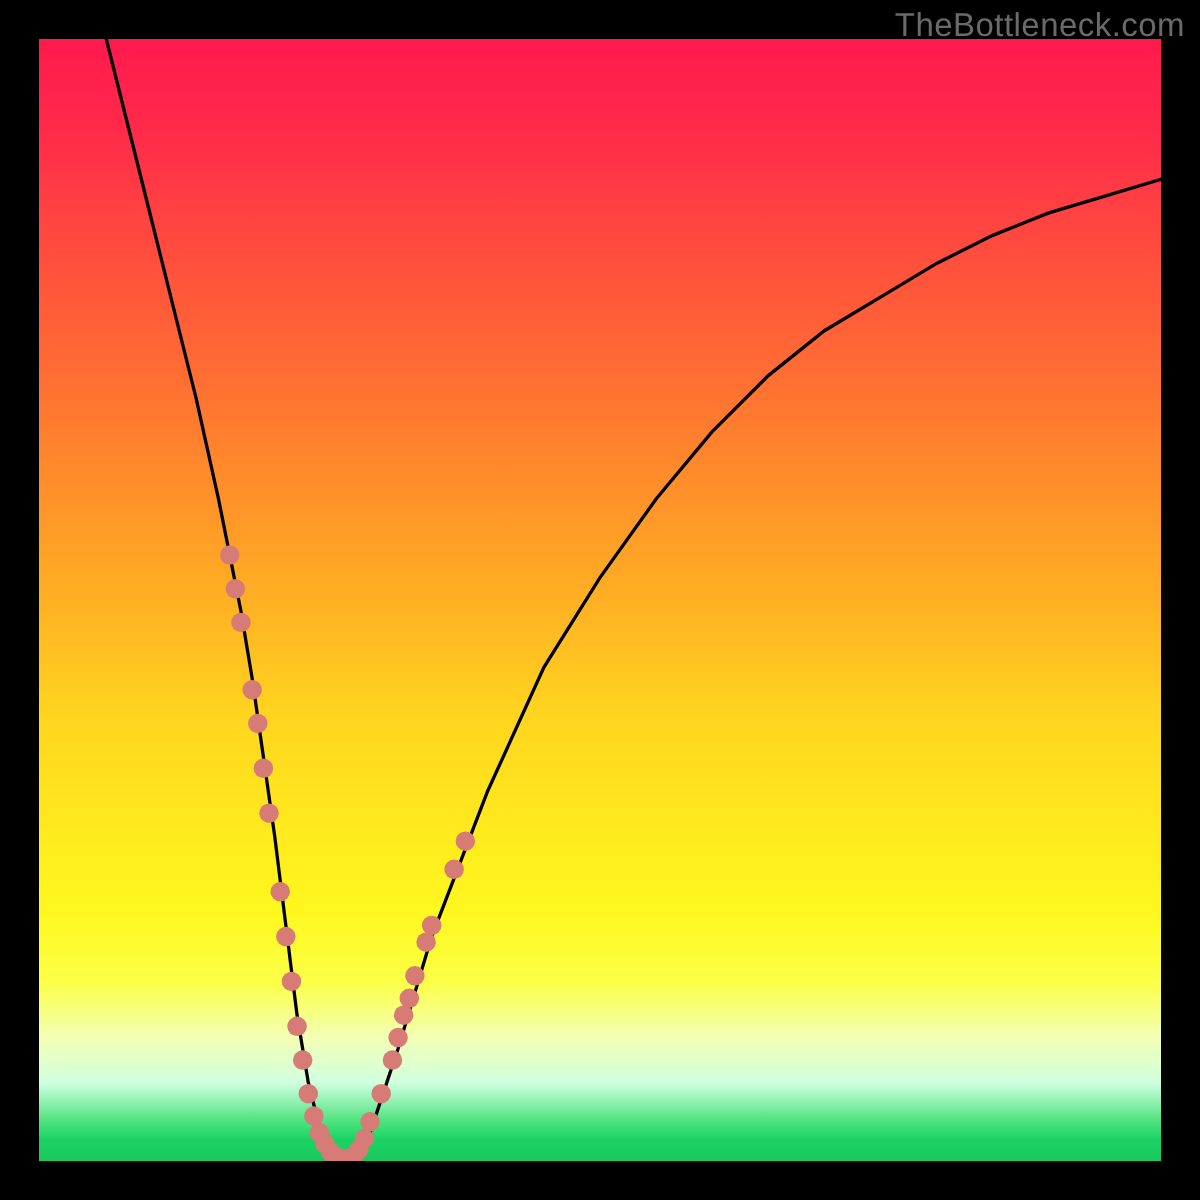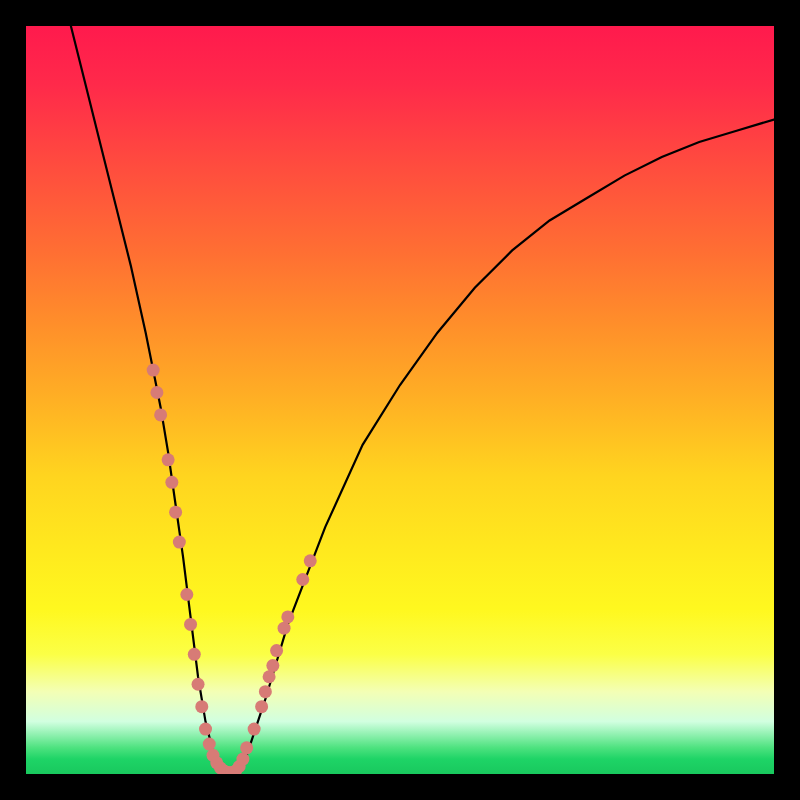--- a/index.html
+++ b/index.html
@@ -61,20 +61,21 @@
     position: absolute;
     inset: 0;
     width: 100%;
     height: 100%;
   }
 </style>
 </head>
 <body>
 
 <div class="frame">
+  <div class="watermark">TheBottleneck.com</div>
 
   <div class="plot-area">
     <div class="plot-bg"></div>
 
     <svg class="curve" viewBox="0 0 748 748" preserveAspectRatio="none">
       <path id="curve-path" fill="none" stroke="#000" stroke-width="2.2" stroke-linecap="round" d="M44.88 0.00 L59.84 59.84 L74.80 119.68 L89.76 179.52 L104.72 239.36 L119.68 306.68 L127.16 344.08 L134.64 381.48 L142.12 426.36 L149.60 478.72 L157.08 531.08 L164.56 590.92 L172.04 650.76 L179.52 695.64 L187.00 725.56 L194.48 740.52 L201.96 748.00 L209.44 748.00 L216.92 740.52 L224.40 718.08 L239.36 673.20 L261.80 598.40 L299.20 501.16 L336.60 418.88 L374.00 359.04 L411.40 306.68 L448.80 261.80 L486.20 224.40 L523.60 194.48 L561.00 172.04 L598.40 149.60 L635.80 130.90 L673.20 115.94 L710.60 104.72 L748.00 93.50"></path>
       <g id="dots-group">
           <circle cx="127.16" cy="344.08" r="6.5" fill="#d77b76"></circle>
           <circle cx="130.90" cy="366.52" r="6.5" fill="#d77b76"></circle>
           <circle cx="134.64" cy="388.96" r="6.5" fill="#d77b76"></circle>

